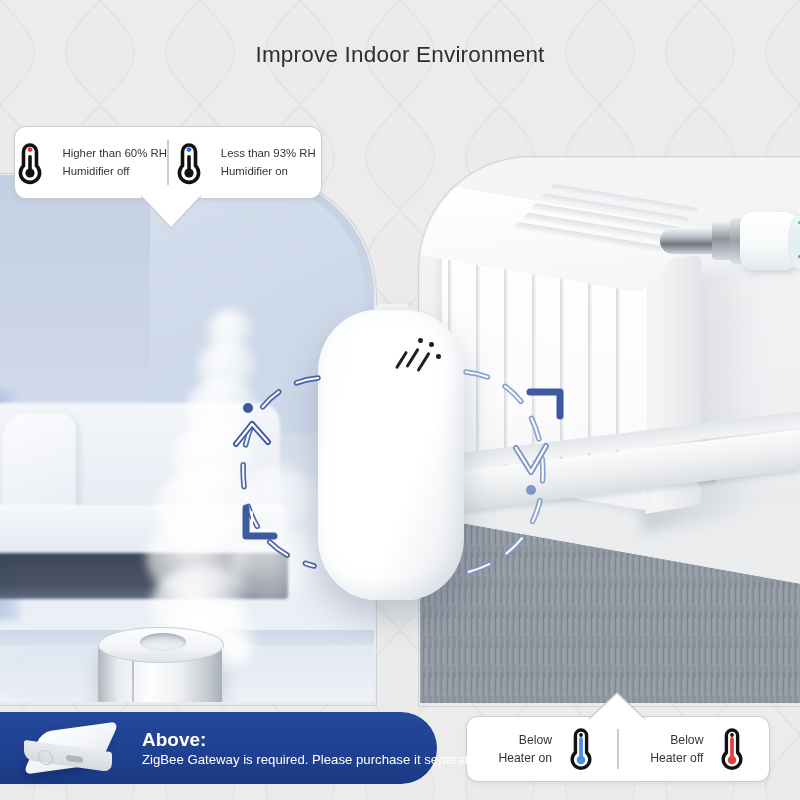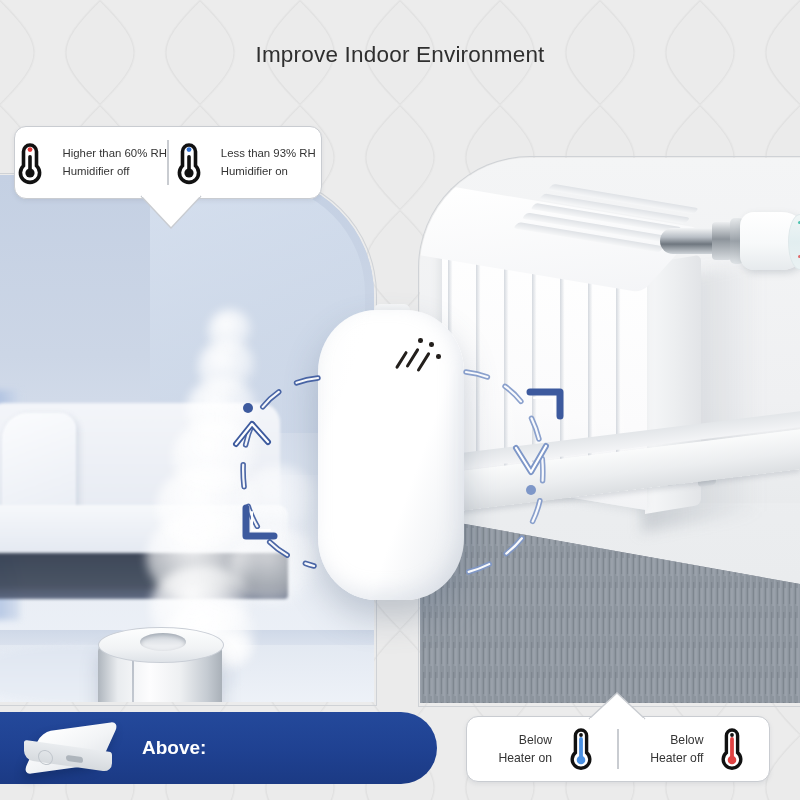--- a/index.html
+++ b/index.html
@@ -436,16 +436,17 @@
 
   <div class="note">
     <div class="note-gw">
       <div class="gw-top"></div>
       <div class="gw-face"></div>
       <div class="gw-btn"></div>
       <div class="gw-port"></div>
     </div>
     <div class="note-txt">
       <div class="note-title">Above:</div>
+      <div class="note-sub">ZigBee Gateway is required. Please purchase it separately.</div>
     </div>
   </div>
 
 </div>
 
 </body></html>

